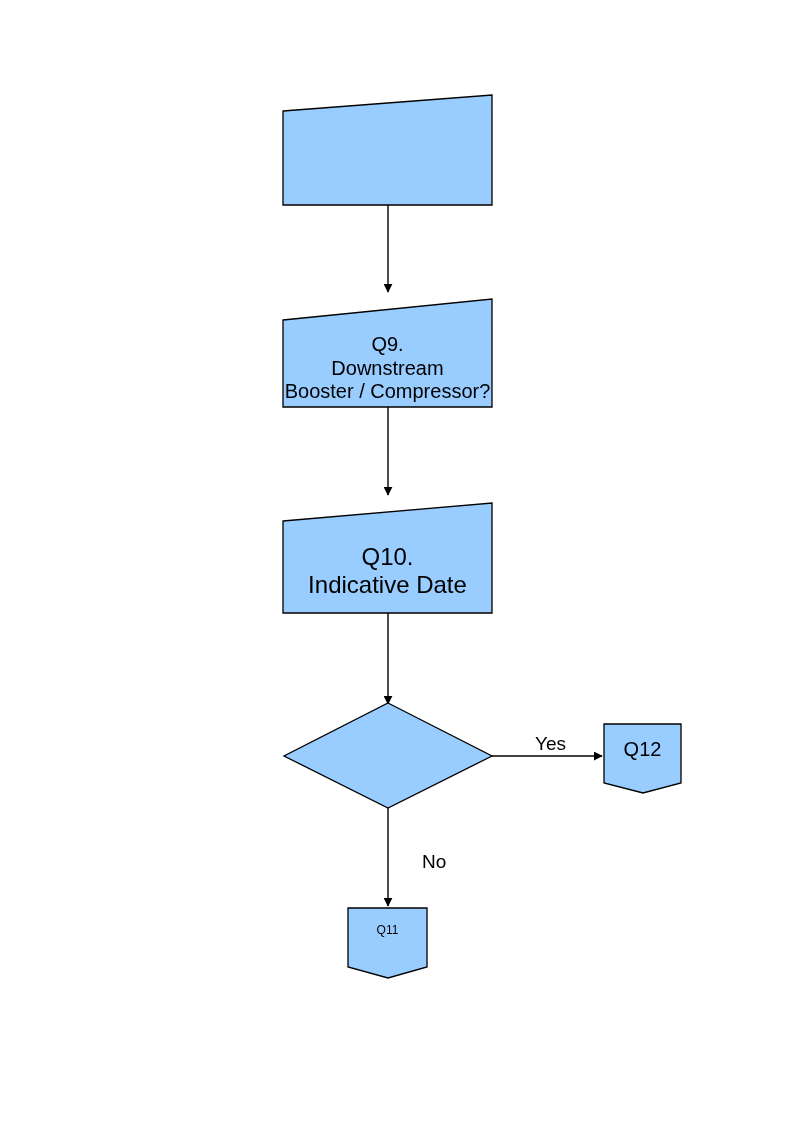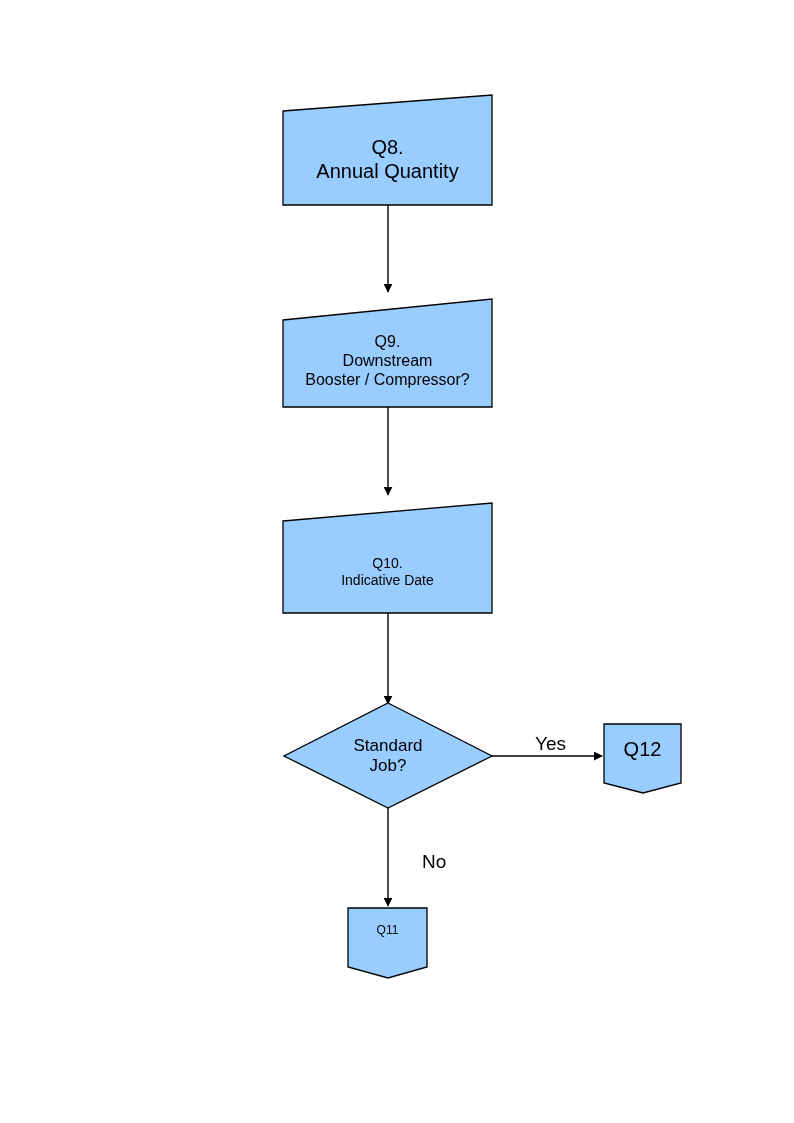--- a/index.html
+++ b/index.html
@@ -36,22 +36,22 @@
     font-family: "Liberation Sans", sans-serif;
   }
   .edge-label {
     position: absolute;
     color: #000000;
     font-size: 19px;
     font-family: "Liberation Sans", sans-serif;
     white-space: pre;
   }
   .t-q8   { left: 283px; top: 136px;  width: 209px; font-size: 20px; }
-  .t-q9   { left: 283px; top: 333px;  width: 209px; font-size: 16px; }
-  .t-q10  { left: 283px; top: 543px;  width: 209px; font-size: 14px; margin-top: 12px; }
+  .t-q9   { left: 283px; top: 333px;  width: 209px; font-size: 20px; }
+  .t-q10  { left: 283px; top: 543px;  width: 209px; font-size: 24px; }
   .t-dec  { left: 300px; top: 736px;  width: 176px; font-size: 17px; }
   .t-q12  { left: 604px; top: 738px;  width: 77px;  font-size: 20px; }
   .t-q11  { left: 348px; top: 923px;  width: 79px;  font-size: 12px; }
   .l-yes  { left: 523px; top: 733px; margin-left: 12px; }
   .l-no   { left: 386px; top: 851px; margin-left: 36px; }
 </style>
 </head>
 <body>
 
 <div id="flowchart-canvas">
@@ -79,32 +79,28 @@
 
     <line x1="492" y1="756" x2="602" y2="756" stroke="#000000" stroke-width="1.4" marker-end="url(#arrowhead)"></line>
 
     <line x1="388" y1="808" x2="388" y2="906" stroke="#000000" stroke-width="1.4" marker-end="url(#arrowhead)"></line>
 
     <polygon points="604,724 681,724 681,783 643,793 604,783" fill="#99ccff" stroke="#000000" stroke-width="1.3"></polygon>
 
     <polygon points="348,908 427,908 427,967 388,978 348,967" fill="#99ccff" stroke="#000000" stroke-width="1.3"></polygon>
   </svg>
 
-  <div class="node-text t-q8">Q8.
-Annual Quantity</div>
 
   <div class="node-text t-q9">Q9.
 Downstream
 Booster / Compressor?</div>
 
   <div class="node-text t-q10">Q10.
 Indicative Date</div>
 
-  <div class="node-text t-dec">Standard
-Job?</div>
 
   <div class="node-text t-q12">Q12</div>
 
   <div class="node-text t-q11">Q11</div>
 
   <div class="edge-label l-yes">Yes</div>
 
   <div class="edge-label l-no">No</div>
 
 </div>

